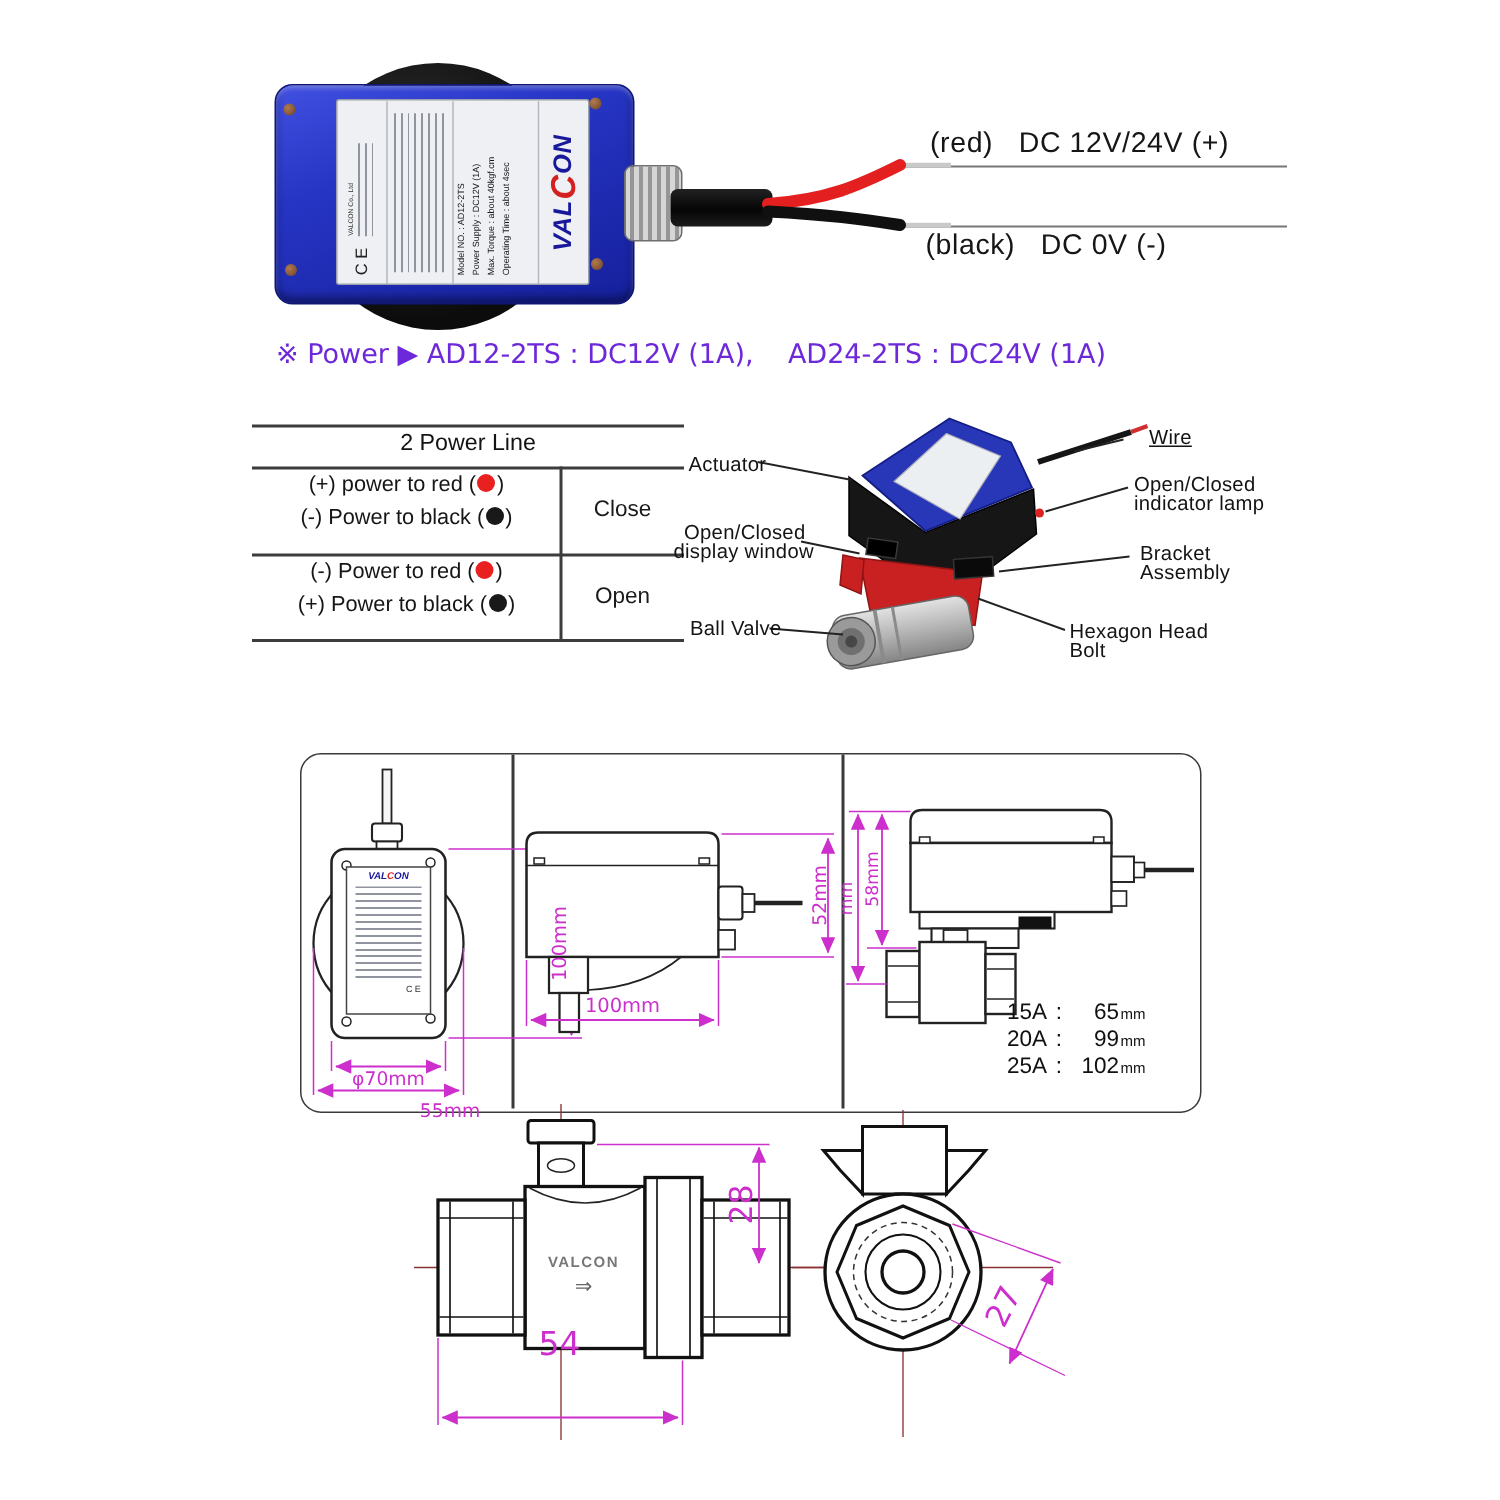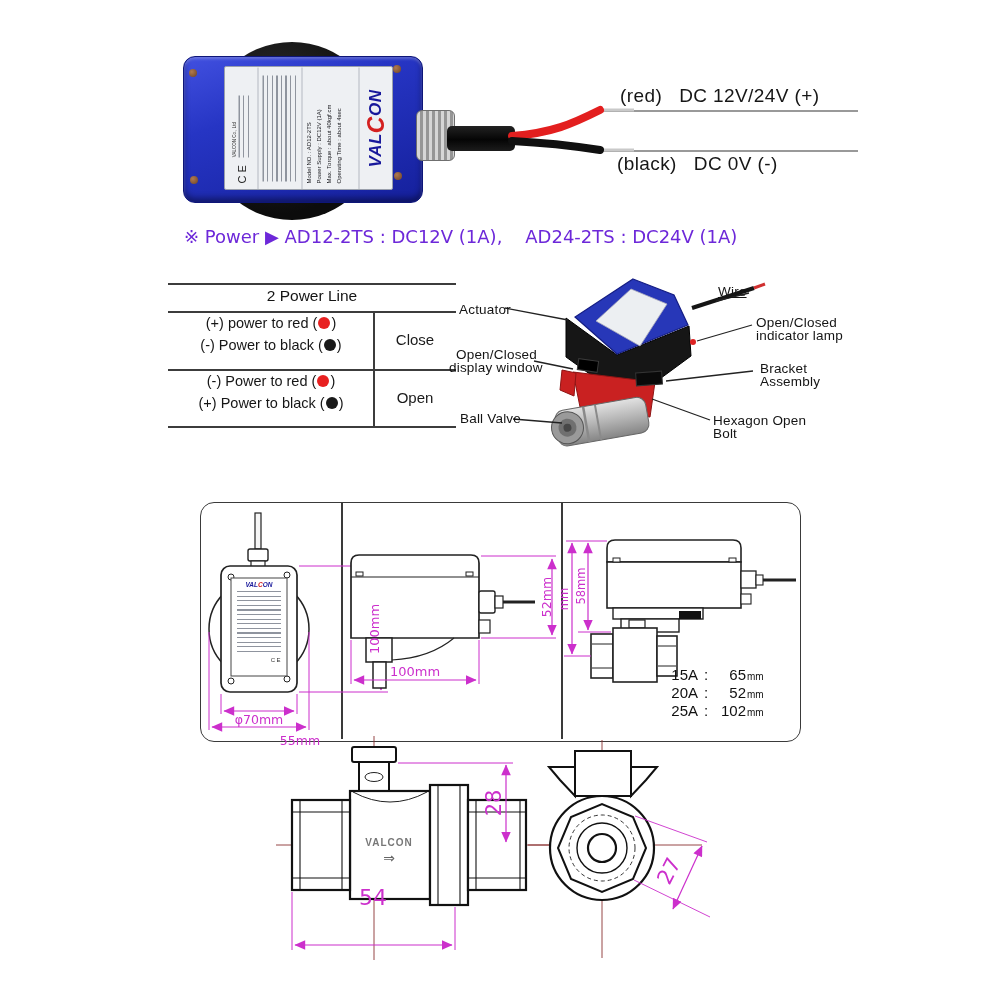--- a/index.html
+++ b/index.html
@@ -120,26 +120,26 @@
 <div class="abs trow ctr" style="left:168px;top:395px;width:206px;">
   <span>(+) Power to black</span>
   <span>(</span><span class="dot dot-black"></span><span>)</span>
 </div>
 <div class="abs ctr" style="left:374px;top:389px;width:82px;font-size:15px;z-index:6;">Open</div>
 
 <div class="abs callout" style="left:459px;top:302px;">Actuator</div>
 <div class="abs callout" style="left:456px;top:347px;">Open/Closed</div>
 <div class="abs callout" style="left:449px;top:360px;">display window</div>
 <div class="abs callout" style="left:460px;top:411px;">Ball Valve</div>
-<div class="abs callout" style="left:718px;top:284px;text-decoration:underline;">Wire</div>
+<div class="abs callout" style="left:766px;top:284px;text-decoration:underline;">Wire</div>
 <div class="abs callout" style="left:756px;top:315px;">Open/Closed</div>
 <div class="abs callout" style="left:756px;top:328px;">indicator lamp</div>
 <div class="abs callout" style="left:760px;top:361px;">Bracket</div>
 <div class="abs callout" style="left:760px;top:374px;">Assembly</div>
-<div class="abs callout" style="left:713px;top:413px;">Hexagon Open</div>
+<div class="abs callout" style="left:713px;top:413px;">Hexagon Head</div>
 <div class="abs callout" style="left:713px;top:426px;">Bolt</div>
 
 <div class="abs" id="dimbox"></div>
 <div class="abs divider" style="left:341px;top:503px;width:1.5px;height:236px;"></div>
 <div class="abs divider" style="left:561px;top:503px;width:1.5px;height:236px;"></div>
 
 <div class="abs" id="minilabel">
   <div style="text-align:center;font-style:italic;font-weight:bold;font-size:6.5px;color:var(--navy);margin-top:2px;">
     <span>VAL</span><span style="color:var(--vred);">C</span><span>ON</span>
   </div>
@@ -160,21 +160,21 @@
 <div class="abs" style="left:664px;top:666px;z-index:6;">
   <div class="sizerow">
     <span class="k">15A</span>
       <span class="sep">:</span>
       <span class="v">65</span>
       <span class="unit">mm</span>
   </div>
   <div class="sizerow">
     <span class="k">20A</span>
       <span class="sep">:</span>
-      <span class="v">52</span>
+      <span class="v">99</span>
       <span class="unit">mm</span>
   </div>
   <div class="sizerow">
     <span class="k">25A</span>
       <span class="sep">:</span>
       <span class="v">102</span>
       <span class="unit">mm</span>
   </div>
 </div>
 

